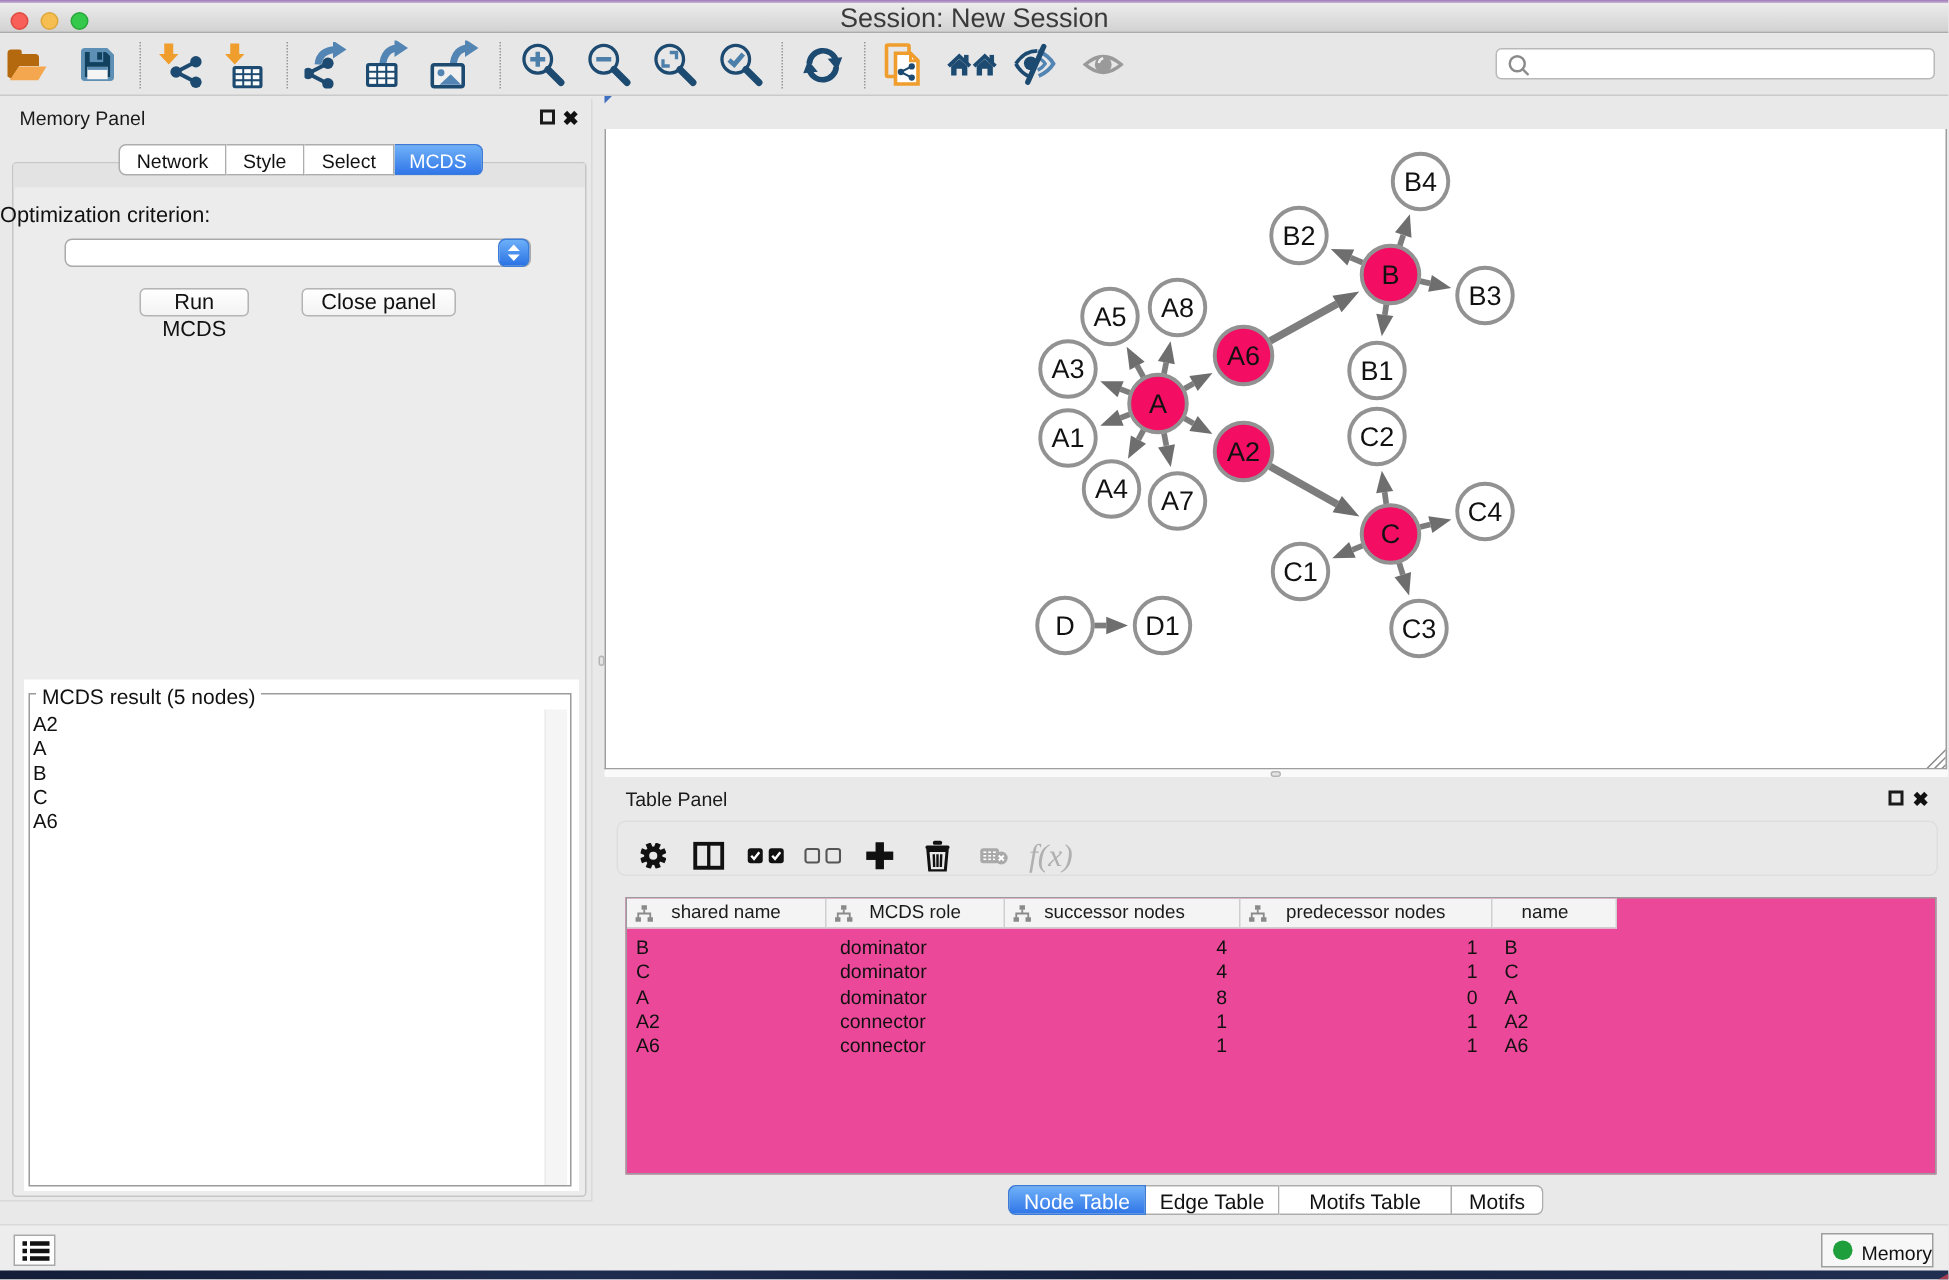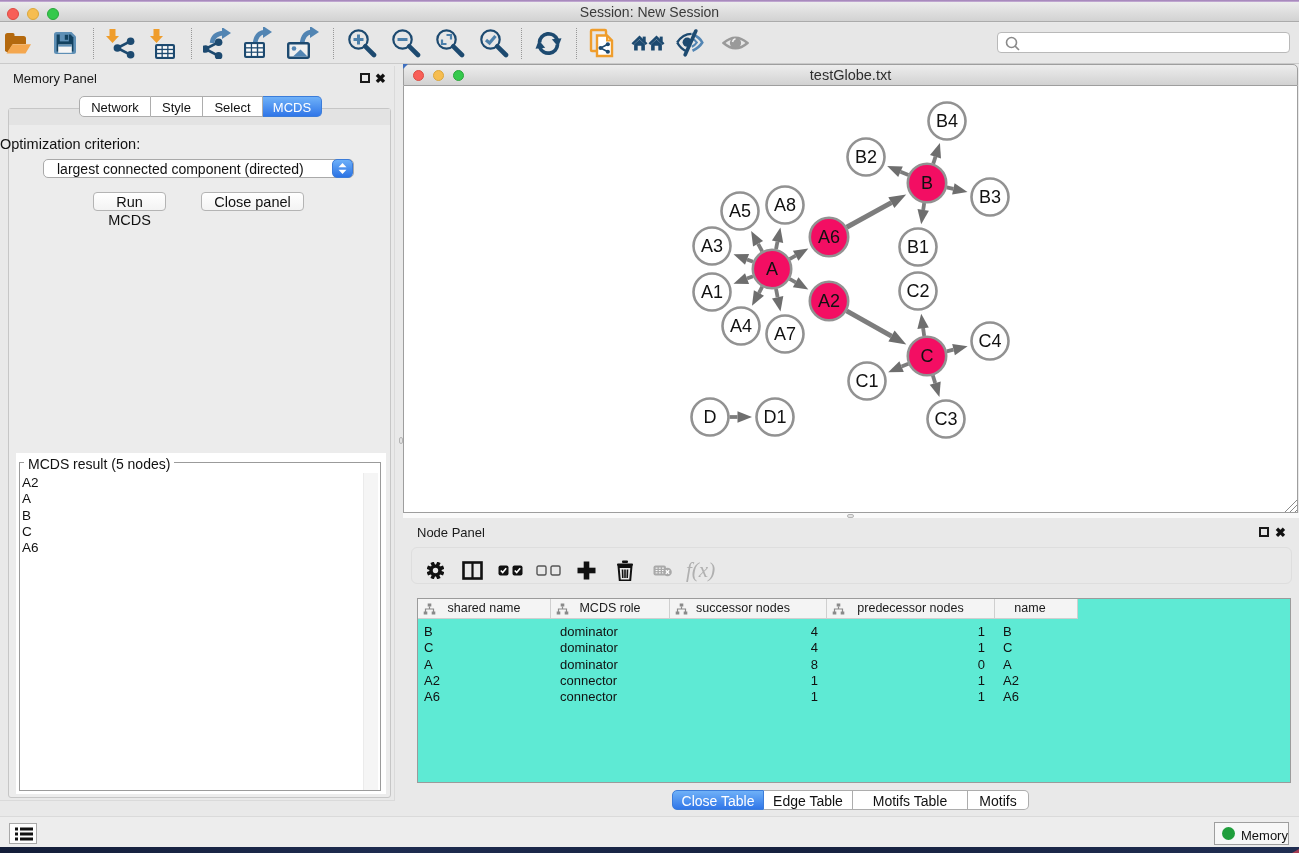--- a/index.html
+++ b/index.html
@@ -1,21 +1,21 @@
 <!DOCTYPE html>
 <html><head>
 <meta charset="utf-8">
 <style>
 * { margin:0; padding:0; box-sizing:border-box; }
 html,body { width:1299px; height:853px; overflow:hidden; font-family:"Liberation Sans", sans-serif; }
 body { position:relative; background:#e9e9e9; }
 .abs { position:absolute; }
 #topstrip { left:0; top:0; width:1299px; height:2px; background:linear-gradient(#9d7cb4,#c9b2d8); }
 #titlebar { left:0; top:2px; width:1299px; height:20px; background:linear-gradient(#ececec,#d2d2d2); border-bottom:1px solid #ababab; }
-#titlebar .title { position:absolute; left:0; top:0; width:100%; text-align:center; font-size:14px; color:#3a3a3a; line-height:20px; }
+#titlebar .title { position:absolute; left:0; top:0; width:100%; text-align:center; font-size:18px; color:#3a3a3a; line-height:20px; }
 .light { position:absolute; border-radius:50%; }
 #toolbar { left:0; top:23px; width:1299px; height:41px; background:#e7e7e7; border-bottom:1px solid #cacaca; }
 .tsep { position:absolute; top:5px; height:31px; width:0; border-left:1px dotted #979797; }
 .ticon { position:absolute; top:0; }
 #searchbox { position:absolute; left:997px; top:9px; width:293px; height:21px; background:#fff; border:1px solid #b9b9b9; border-radius:4px; }
 
 #cp-title { left:13px; top:71px; font-size:13px; color:#1a1a1a; }
 .floatbtn { position:absolute; width:10px; height:10px; border:2px solid #1a1a1a; background:transparent; }
 .closebtn { position:absolute; font-size:13px; font-weight:bold; color:#111; }
 .tabstrip { position:absolute; display:flex; z-index:2; }
@@ -35,21 +35,21 @@
 #grouplabel { left:24px; top:456px; background:#fff; padding:0 4px; font-size:14px; color:#111; }
 #resultlist { left:22px; top:475px; font-size:13.5px; color:#111; line-height:16.3px; }
 #scrolltrack { left:363px; top:473px; width:15px; height:317px; background:#f5f5f5; border-left:1px solid #ebebeb; }
 
 #netwin { left:403px; top:64px; width:895px; height:449px; }
 #nettitle { position:absolute; left:0; top:0; width:100%; height:22px; background:linear-gradient(#ededed,#d2d2d2); border:1px solid #9e9e9e; border-radius:5px 5px 0 0; }
 #nettitle .title { position:absolute; width:100%; text-align:center; font-size:14.5px; color:#2e2e2e; line-height:21px; }
 #netcanvas { position:absolute; left:0; top:22px; width:895px; height:427px; background:#fff; border:1px solid #9e9e9e; border-top:none; overflow:hidden; }
 
 #tp-title { left:417px; top:525px; font-size:13px; color:#1a1a1a; }
-#tablebox { left:417px; top:598px; width:874px; height:185px; background:#5eead4; border:1px solid #9b9b9b; }
+#tablebox { left:417px; top:598px; width:874px; height:185px; background:#ec4899; border:1px solid #9b9b9b; }
 #thead { position:absolute; left:0; top:0; width:660px; height:20px; background:#f4f4f4; border-bottom:1px solid #cfcfcf; }
 .hcell { position:absolute; top:0; height:20px; border-right:1px solid #cfcfcf; }
 .hcell .lbl { position:absolute; width:100%; text-align:center; font-size:12.5px; color:#1a1a1a; line-height:19px; }
 .trow { position:absolute; font-size:13px; color:#111; }
 .bottomtabs { position:absolute; display:flex; } .bottomtabs .tab { font-size:14px; }
 #statusbar { left:0; top:816px; width:1299px; height:31px; background:#ededed; border-top:1px solid #dadada; }
 #bottomstrip { left:0; top:847px; width:1299px; height:6px; background:linear-gradient(90deg,#131d38,#1e2c50 30%,#16213f 60%,#202e52); }
 #memorybtn { position:absolute; left:1214px; top:822px; width:75px; height:23px; background:#f7f7f7; border:1px solid #9e9e9e; }
 #listbtn { position:absolute; left:9px; top:823px; width:28px; height:21px; background:#fdfdfd; border:1px solid #a8a8a8; }
 </style>
@@ -204,43 +204,36 @@
 <div class="tabstrip" style="left:79px;top:96px;">
   <div class="tab first" style="width:72px;">Network</div>
   <div class="tab" style="width:52px;">Style</div>
   <div class="tab" style="width:60px;">Select</div>
   <div class="tab last sel" style="width:59px;">MCDS</div>
 </div>
 <div id="cp-content" class="abs"></div>
 <div id="cp-band" class="abs"></div>
 <div id="opt-label" class="abs">Optimization criterion:</div>
 <div id="combo" class="abs">
-  <div class="txt">largest connected component (directed)</div>
   <div class="cap">
       <svg width="19" height="17" style="position:absolute;left:0px;top:0px" viewBox="0 0 19 17">
         <polygon points="9.5,3 13.5,7.3 5.5,7.3" fill="#fff"></polygon>
         <polygon points="9.5,14 13.5,9.7 5.5,9.7" fill="#fff"></polygon>
       </svg>
     </div>
 </div>
 <div class="btn" style="left:93px;top:192px;width:73px;height:19px;line-height:18px;">Run MCDS</div>
 <div class="btn" style="left:201px;top:192px;width:103px;height:19px;line-height:18px;">Close panel</div>
 <div id="resultwrap" class="abs"></div>
 <div id="groupbox" class="abs"></div>
 <div id="grouplabel" class="abs">MCDS result (5 nodes)</div>
 <div id="resultlist" class="abs">A2<br>A<br>B<br>C<br>A6</div>
 <div id="scrolltrack" class="abs"></div>
 
 <div id="netwin" class="abs">
-  <div id="nettitle">
-    <div class="title">testGlobe.txt</div>
-    <div class="light" style="left:9px;top:5px;width:11px;height:11px;background:#f85f58;border:1px solid #dd4b42;"></div>
-    <div class="light" style="left:29px;top:5px;width:11px;height:11px;background:#f6bd50;border:1px solid #dca73b;"></div>
-    <div class="light" style="left:49px;top:5px;width:11px;height:11px;background:#35c94c;border:1px solid #2aa73c;"></div>
-  </div>
   <div style="position:absolute;left:0;top:0;width:0;height:0;border-top:5px solid #3e6fc0;border-right:5px solid transparent;"></div>
   <div id="netcanvas">
     <svg width="893" height="425" style="position:absolute;left:0;top:0;">
 <line x1="349.1" y1="190.2" x2="343.0" y2="192.6" stroke="#7d7d7d" stroke-width="3.8"></line>
 <polygon points="329.5,197.8 341.0,187.2 345.1,197.9" fill="#6e6e6e"></polygon>
 <line x1="349.1" y1="175.8" x2="343.0" y2="173.4" stroke="#7d7d7d" stroke-width="3.8"></line>
 <polygon points="329.5,168.2 345.1,168.1 341.0,178.8" fill="#6e6e6e"></polygon>
 <line x1="358.3" y1="200.7" x2="354.9" y2="207.1" stroke="#7d7d7d" stroke-width="3.8"></line>
 <polygon points="348.0,219.8 349.9,204.3 360.0,209.8" fill="#6e6e6e"></polygon>
 <line x1="358.2" y1="165.3" x2="354.1" y2="157.8" stroke="#7d7d7d" stroke-width="3.8"></line>
@@ -323,21 +316,21 @@
       <line x1="1" y1="15" x2="15" y2="1" stroke="#8a8a8a" stroke-width="1"></line>
       <line x1="6" y1="15" x2="15" y2="6" stroke="#8a8a8a" stroke-width="1"></line>
       <line x1="11" y1="15" x2="15" y2="11" stroke="#8a8a8a" stroke-width="1"></line>
     </svg>
   </div>
 </div>
 <div class="abs" style="left:398.5px;top:437px;width:4px;height:7px;background:#e3e3e3;border:1px solid #b5b5b5;border-radius:2px;"></div>
 <div class="abs" style="left:847px;top:513.5px;width:7px;height:4.5px;background:#e3e3e3;border:1px solid #b5b5b5;border-radius:2px;z-index:3;"></div>
 
 <div class="abs" style="left:403px;top:513px;width:896px;height:5px;background:#fafafa;"></div>
-<div id="tp-title" class="abs">Node Panel</div>
+<div id="tp-title" class="abs">Table Panel</div>
 <div class="floatbtn" style="left:1259px;top:527px;"></div>
 <div class="closebtn" style="left:1275px;top:525px;">✖</div>
 <div class="abs" style="left:411px;top:547px;width:881px;height:37px;background:#e9e9e9;border:1px solid #dedede;border-radius:6px;"></div>
 <div class="abs" style="left:394px;top:66px;width:1px;height:734px;background:#dadada;"></div>
 <div class="abs" style="left:0px;top:800px;width:395px;height:1px;background:#dadada;"></div>
 <svg class="abs" style="left:426.5px;top:561.5px" width="17" height="17" viewBox="0 0 17 17">
     <circle cx="8.5" cy="8.5" r="6.1" fill="#111"></circle>
     <rect x="-1.8" y="-1.8" width="3.6" height="3.6" fill="#111" transform="translate(15.0,11.2) rotate(22)"></rect>
     <rect x="-1.8" y="-1.8" width="3.6" height="3.6" fill="#111" transform="translate(11.2,15.0) rotate(68)"></rect>
     <rect x="-1.8" y="-1.8" width="3.6" height="3.6" fill="#111" transform="translate(5.8,15.0) rotate(112)"></rect>
@@ -459,21 +452,21 @@
 <div class="trow" style="left:252px;width:148px;top:73.7px;text-align:right;">1</div>
 <div class="trow" style="left:409px;width:158px;top:73.7px;text-align:right;">1</div>
 <div class="trow" style="left:585px;top:73.7px;">A2</div>
 <div class="trow" style="left:6px;top:89.9px;">A6</div>
 <div class="trow" style="left:142px;top:89.9px;">connector</div>
 <div class="trow" style="left:252px;width:148px;top:89.9px;text-align:right;">1</div>
 <div class="trow" style="left:409px;width:158px;top:89.9px;text-align:right;">1</div>
 <div class="trow" style="left:585px;top:89.9px;">A6</div>
 </div>
 <div class="bottomtabs" style="left:672px;top:790px;">
-  <div class="tab first sel" style="width:92px;height:20px;line-height:20px;">Close Table</div>
+  <div class="tab first sel" style="width:92px;height:20px;line-height:20px;">Node Table</div>
   <div class="tab" style="width:89px;height:20px;line-height:20px;">Edge Table</div>
   <div class="tab" style="width:115px;height:20px;line-height:20px;">Motifs Table</div>
   <div class="tab last" style="width:61px;height:20px;line-height:20px;">Motifs</div>
 </div>
 
 <div id="statusbar" class="abs"></div>
 <div id="listbtn">
     <svg width="20" height="16" style="position:absolute;left:4px;top:2px" viewBox="0 0 20 16">
       <rect x="1" y="1.5" width="3" height="3" fill="#111"></rect>
       <rect x="6" y="1.5" width="13" height="3" fill="#111"></rect>

